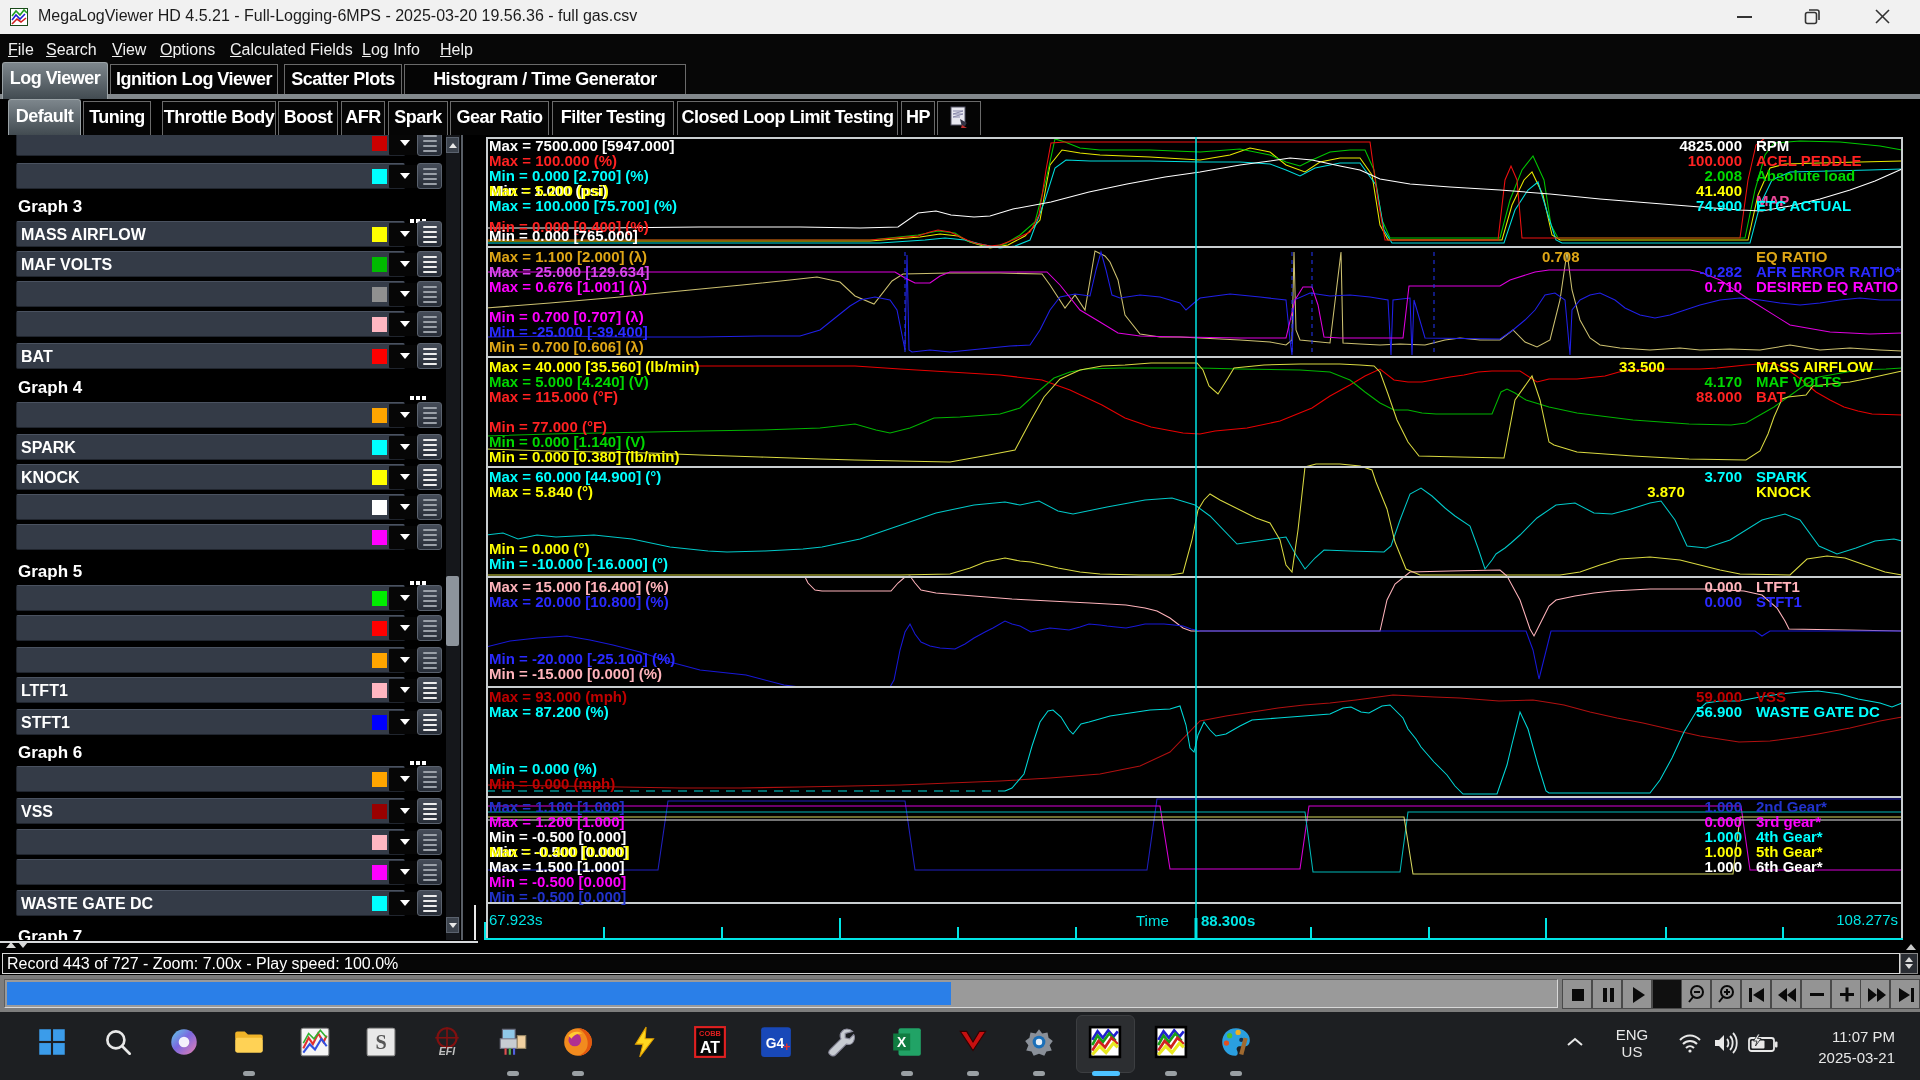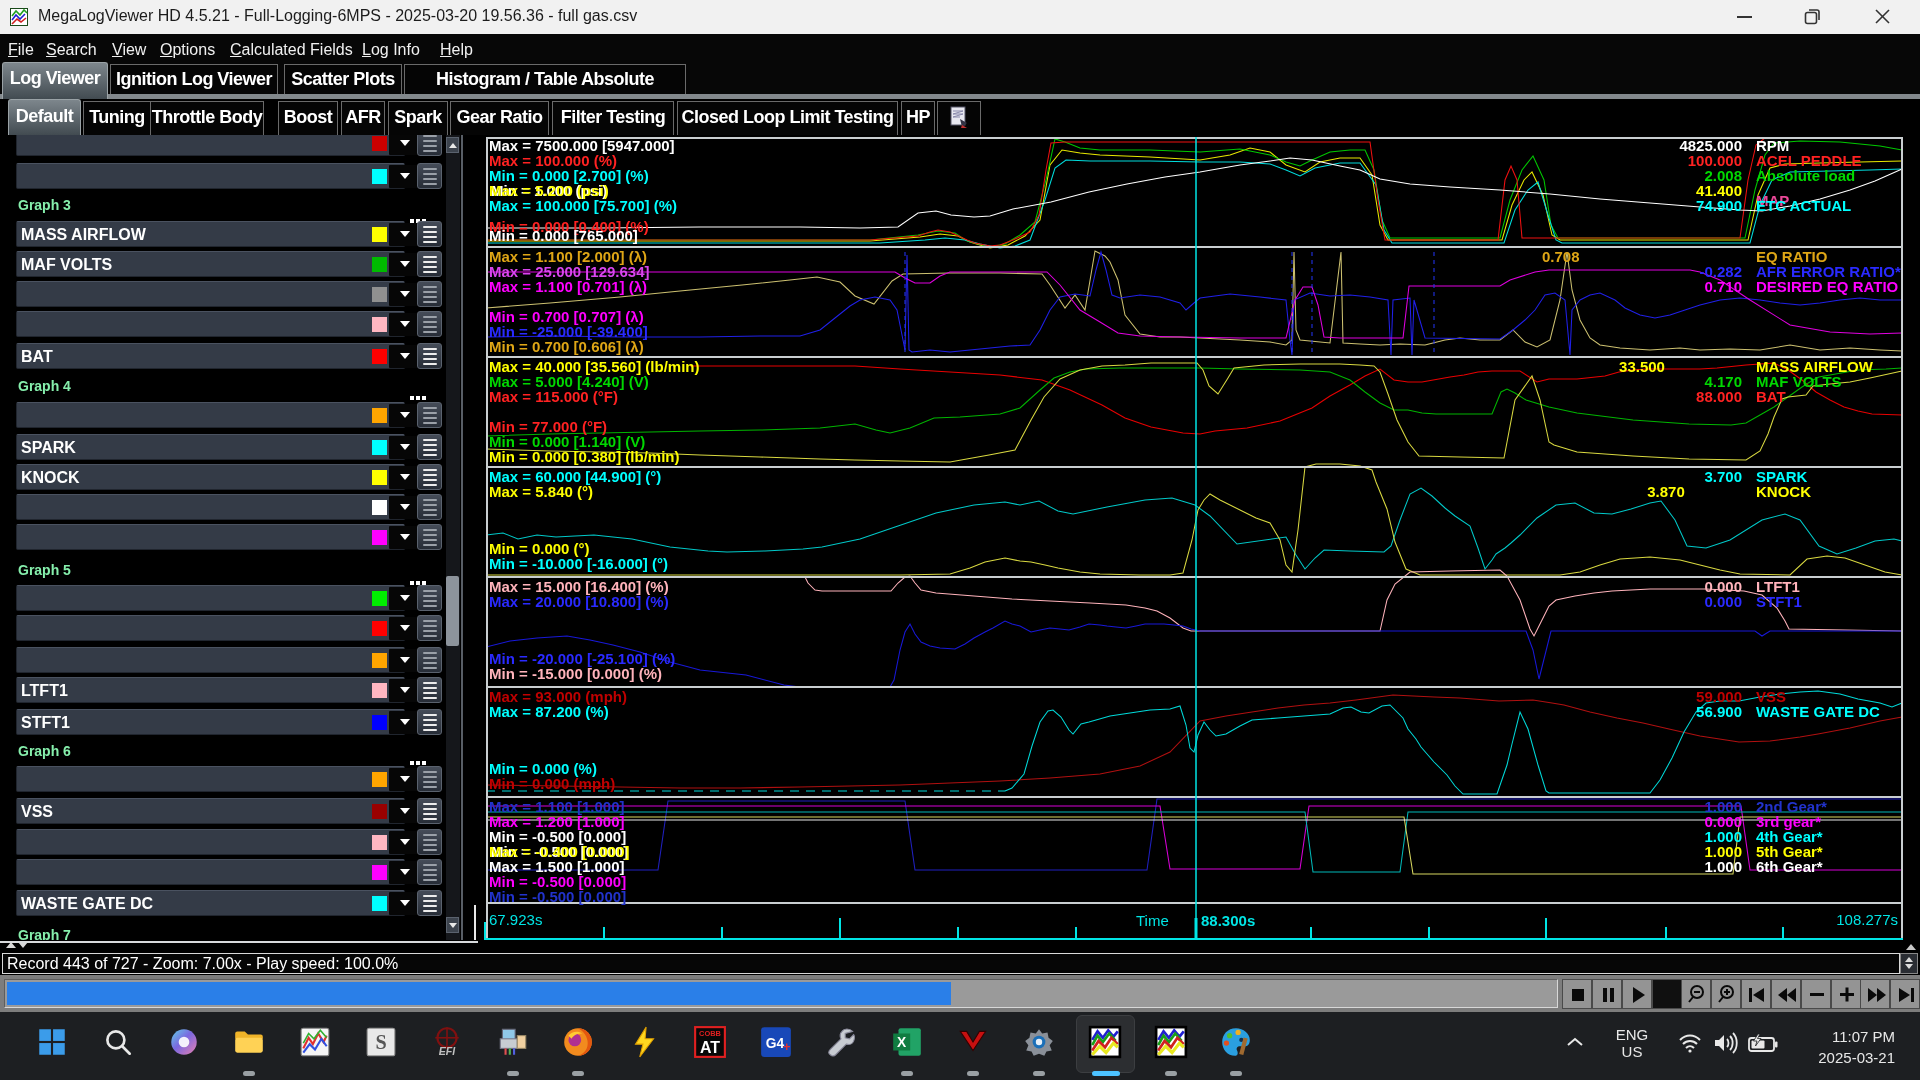--- a/index.html
+++ b/index.html
@@ -9,21 +9,21 @@
 
 .row{position:absolute;left:16px;width:389px;height:26px;background:#343b47;border:1px solid #20252e;border-top-color:#4a5260;border-radius:2px}
 .rl{position:absolute;left:4px;top:0;line-height:25px;font-size:16px;font-weight:bold;color:#fff;white-space:nowrap}
 .sw{position:absolute;left:355px;top:5px;width:15px;height:15px}
 .da{position:absolute;left:372px;top:1px;width:32px;height:23px;background:#060606;border-radius:1px}
 .da b{position:absolute;left:11px;top:8px;width:0;height:0;border-left:5px solid transparent;border-right:5px solid transparent;border-top:6px solid #fff}
 .bb{position:absolute;left:417px;width:25px;height:26px;background:linear-gradient(#454c58,#272d37);border:1px solid #5a626e;border-radius:3px}
 .bb i{position:absolute;left:5px;width:14px;height:2px;background:#ececec;border-radius:1px}
 .bb i:nth-child(1){top:4px}.bb i:nth-child(2){top:9px}.bb i:nth-child(3){top:14px}.bb i:nth-child(4){top:19px}
 .bb.dim i{background:#9aa0a8}
-.gh{position:absolute;left:18px;font-size:14px;font-weight:bold;color:#86efac;white-space:nowrap}
+.gh{position:absolute;left:18px;font-size:17px;font-weight:bold;color:#ffffff;white-space:nowrap}
 .gd{position:absolute;left:410px;width:18px;height:4px}
 .gd i{position:absolute;top:0;width:4px;height:4px;background:#fff}
 .gd i:nth-child(1){left:0}.gd i:nth-child(2){left:6px}.gd i:nth-child(3){left:12px}
 .pbtn{position:absolute;top:979px;width:30px;height:30px;border:1px solid #4a4a4a}
 .ti{position:absolute;top:1025px}
 .tdot{position:absolute;top:1071px;width:12px;height:5px;border-radius:3px;background:#9aa0a4}
 .mi{position:absolute;top:41px;color:#f0f0f0;font-size:16px;white-space:nowrap}
 u{text-decoration-thickness:1px}
 </style></head><body>
 
@@ -51,25 +51,25 @@
 <div class="mi" style="left:112px"><u>V</u>iew</div>
 <div class="mi" style="left:160px"><u>O</u>ptions</div>
 <div class="mi" style="left:230px"><u>C</u>alculated Fields</div>
 <div class="mi" style="left:362px"><u>L</u>og Info</div>
 <div class="mi" style="left:440px"><u>H</u>elp</div>
 <div class="ab" style="left:0;top:62px;width:1920px;height:32px;background:#070707"></div>
 <div class="ab" style="left:0;top:94px;width:1920px;height:5px;background:#82888c"></div>
 <div class="ab" style="left:2px;top:62px;width:106px;height:37px;background:linear-gradient(#7d868c,#424b51);border:1px solid #9aa2a6;border-bottom:none;border-radius:3px 3px 0 0;color:#fff;font-weight:bold;font-size:18px;letter-spacing:-0.5px;text-align:center;line-height:30px">Log Viewer</div>
 <div class="tab1" style="left:110px;width:168px">Ignition Log Viewer</div>
 <div class="tab1" style="left:284px;width:118px">Scatter Plots</div>
-<div class="tab1" style="left:404px;width:282px">Histogram / Table Absolute</div>
+<div class="tab1" style="left:404px;width:282px">Histogram / Time Generator</div>
 <div class="ab" style="left:0;top:99px;width:1920px;height:36px;background:#000"></div>
 <div class="ab" style="left:8px;top:99px;width:73px;height:36px;background:linear-gradient(#7d868c,#424b51);border:1px solid #9aa2a6;border-bottom:none;border-radius:3px 3px 0 0;color:#fff;font-weight:bold;font-size:18px;letter-spacing:-0.5px;text-align:center;line-height:33px">Default</div>
 <div class="tab2" style="left:83px;width:68px">Tuning</div>
-<div class="tab2" style="left:150px;width:114px">Throttle Body</div>
+<div class="tab2" style="left:162px;width:114px">Throttle Body</div>
 <div class="tab2" style="left:278px;width:60px">Boost</div>
 <div class="tab2" style="left:341px;width:44px">AFR</div>
 <div class="tab2" style="left:388px;width:60px">Spark</div>
 <div class="tab2" style="left:450px;width:99px">Gear Ratio</div>
 <div class="tab2" style="left:552px;width:122px">Filter Testing</div>
 <div class="tab2" style="left:677px;width:221px">Closed Loop Limit Testing</div>
 <div class="tab2" style="left:901px;width:34px">HP</div>
 <div class="tab2" style="left:937px;width:44px"><svg width="22" height="24" viewBox="0 0 22 24" style="margin-top:3px">
       <rect x="3" y="2" width="14" height="18" fill="#e8e8f0" stroke="#556"></rect>
       <polyline points="5,6 15,6 5,9 15,9 5,12 12,12" stroke="#88a" fill="none" stroke-width="1"></polyline>
@@ -450,21 +450,21 @@
 <div class="ct" style="left:1542px;top:153px;width:200px;text-align:right;color:#ff2222">100.000</div>
 <div class="ct" style="left:1756px;top:153px;color:#ff2222">ACEL PEDDLE</div>
 <div class="ct" style="left:1542px;top:168px;width:200px;text-align:right;color:#00d800">2.008</div>
 <div class="ct" style="left:1756px;top:168px;color:#00d800">Absolute load</div>
 <div class="ct" style="left:1542px;top:183px;width:200px;text-align:right;color:#ffff00">41.400</div>
 <div class="ct" style="left:1756px;top:193px;color:#ec4899">MAP</div>
 <div class="ct" style="left:1542px;top:198px;width:200px;text-align:right;color:#00ffff">74.900</div>
 <div class="ct" style="left:1756px;top:198px;color:#00ffff">ETC ACTUAL</div>
 <div class="ct" style="left:489px;top:249px;color:#dfa616">Max = 1.100 [2.000] (λ)</div>
 <div class="ct" style="left:489px;top:264px;color:#d946ef">Max = 25.000 [129.634]</div>
-<div class="ct" style="left:489px;top:279px;color:#ff00ff">Max = 1.100 [0.701] (λ)</div>
+<div class="ct" style="left:489px;top:279px;color:#ff00ff">Max = 0.676 [1.001] (λ)</div>
 <div class="ct" style="left:489px;top:309px;color:#ff00ff">Min = 0.700 [0.707] (λ)</div>
 <div class="ct" style="left:489px;top:324px;color:#2a2aff">Min = -25.000 [-39.400]</div>
 <div class="ct" style="left:489px;top:339px;color:#dfa616">Min = 0.700 [0.606] (λ)</div>
 <div class="ct" style="left:1542px;top:249px;width:200px;text-align:left;color:#dfa616">0.708</div>
 <div class="ct" style="left:1756px;top:249px;color:#dfa616">EQ RATIO</div>
 <div class="ct" style="left:1542px;top:264px;width:200px;text-align:right;color:#2a2aff">-0.282</div>
 <div class="ct" style="left:1756px;top:264px;color:#2a2aff">AFR ERROR RATIO*</div>
 <div class="ct" style="left:1542px;top:279px;width:200px;text-align:right;color:#ff00ff">0.710</div>
 <div class="ct" style="left:1756px;top:279px;color:#ff00ff">DESIRED EQ RATIO</div>
 <div class="ct" style="left:489px;top:359px;color:#ffff00">Max = 40.000 [35.560] (lb/min)</div>

